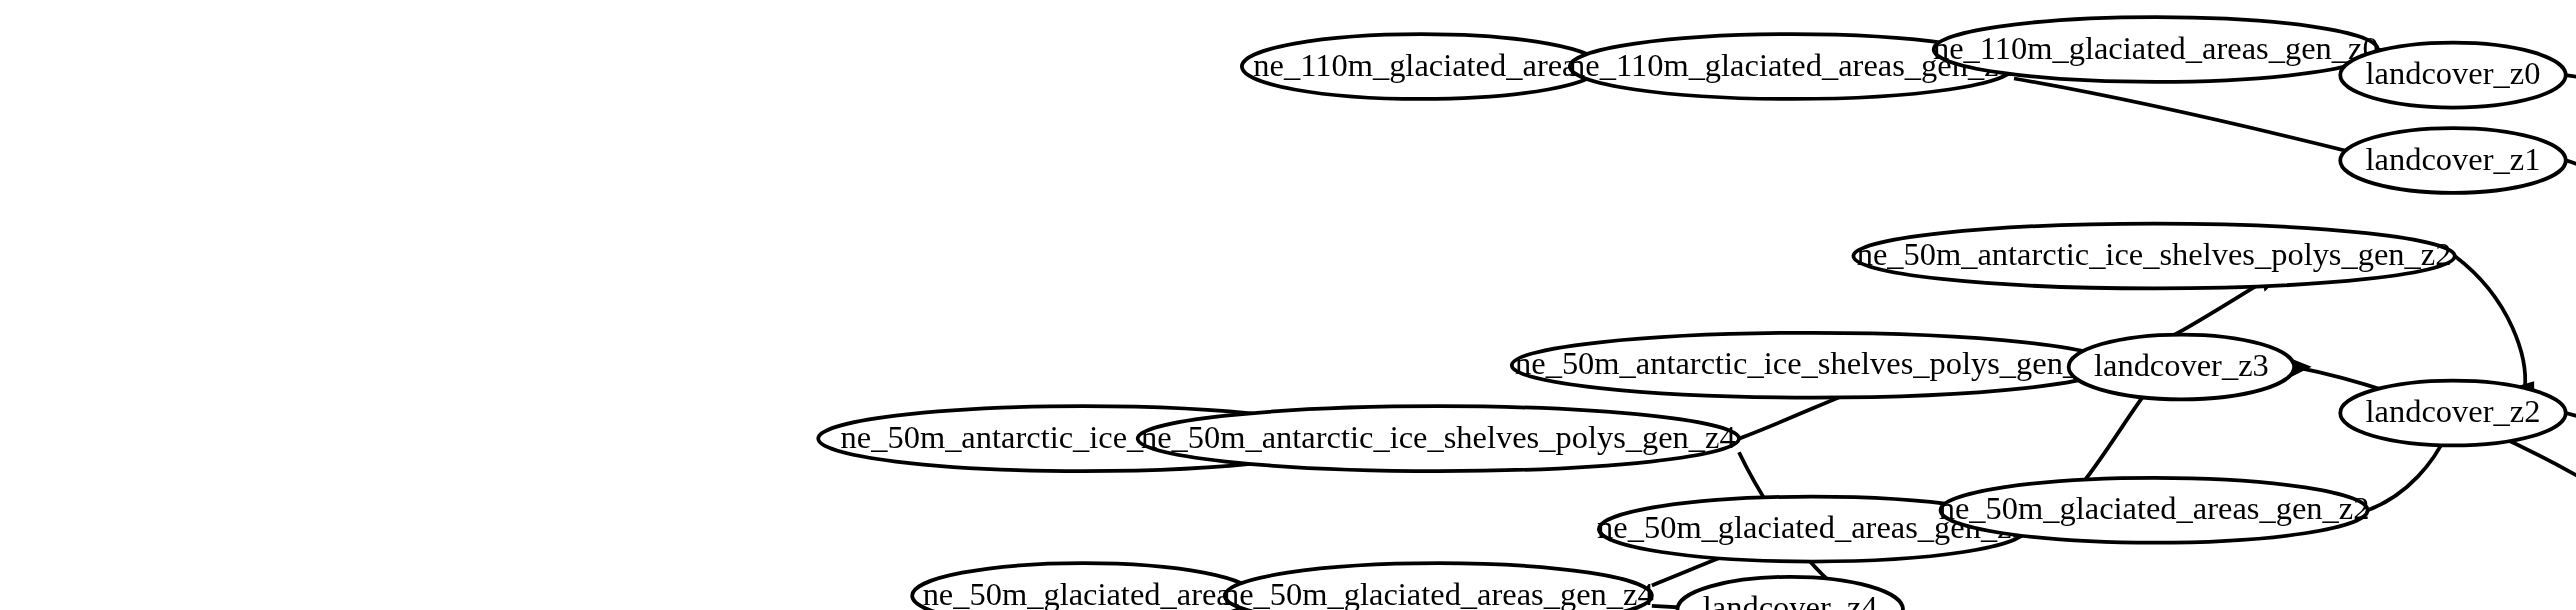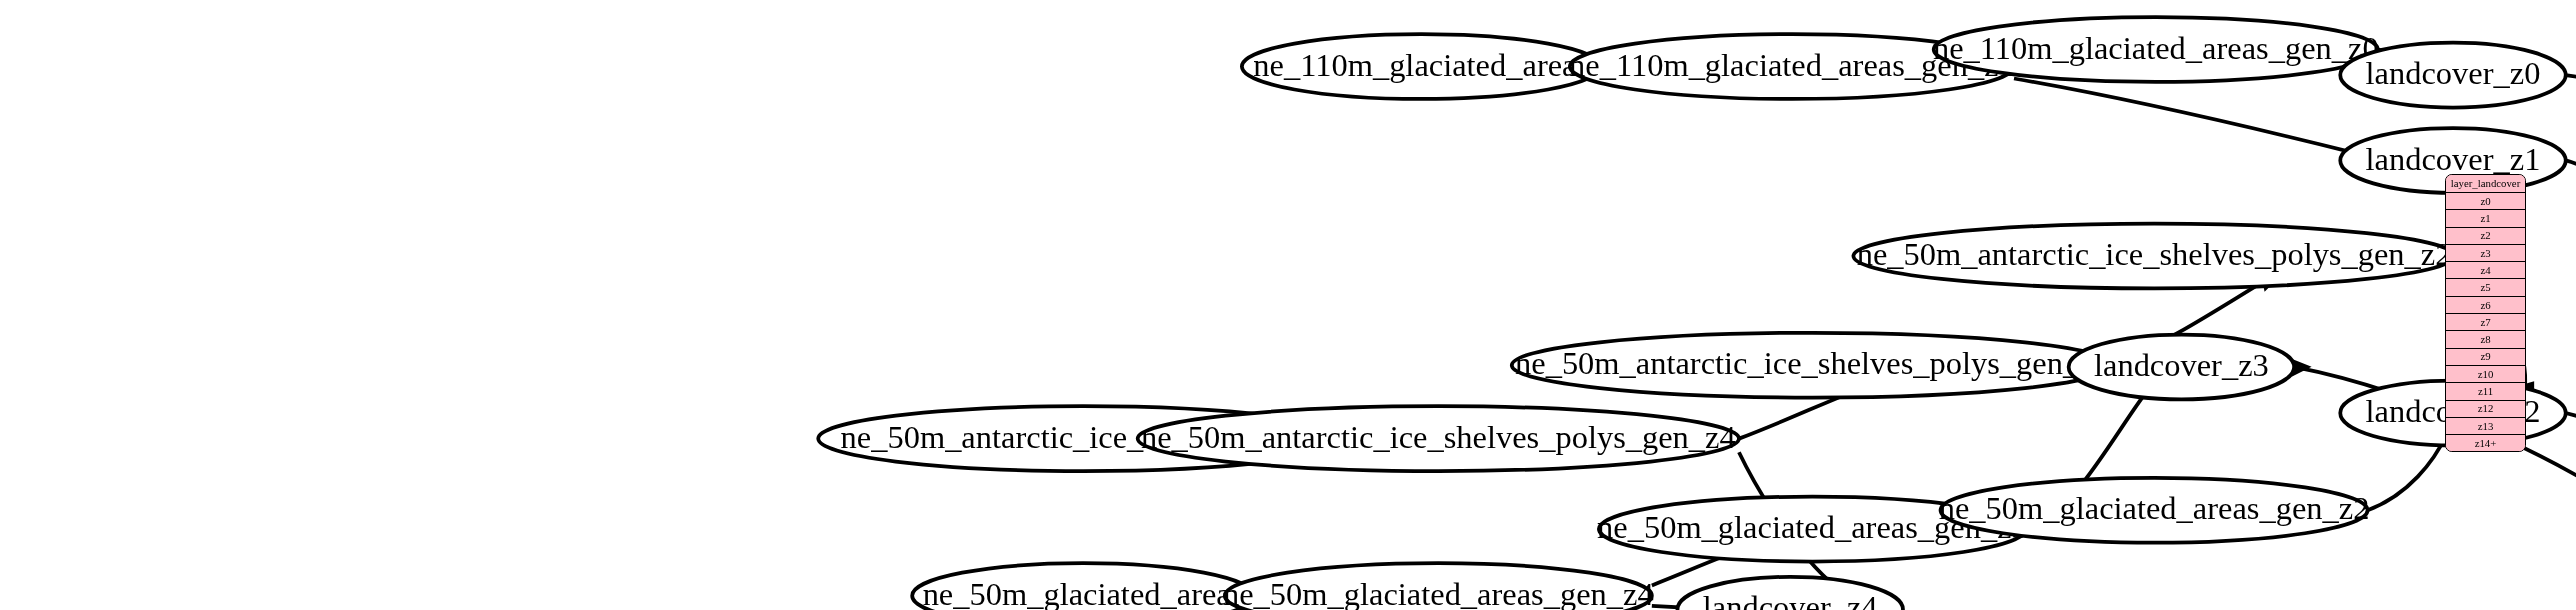--- a/index.html
+++ b/index.html
@@ -402,33 +402,15 @@
           <ellipse class="node-ellipse" cx="1436" cy="720" rx="95" ry="19"></ellipse>
           <text class="node-label" x="1436" y="721" font-size="13">osm_landcover_gen_z9</text>
         </g>
         <g>
           <ellipse class="node-ellipse" cx="1436" cy="793" rx="95" ry="19"></ellipse>
           <text class="node-label" x="1436" y="794" font-size="13">osm_landcover_gen_z10</text>
         </g>
       </g>
   </svg>
 
-  <div class="record-box" id="record-table" style="left:2445px; top:174px; width:81px; height:278px;">
-    <div class="record-cell record-head" style="height:18px;">layer_landcover</div>
-  <div class="record-cell" style="height: 17.3px;">z0</div>
-      <div class="record-cell" style="height: 17.3px;">z1</div>
-      <div class="record-cell" style="height: 17.3px;">z2</div>
-      <div class="record-cell" style="height: 17.3px;">z3</div>
-      <div class="record-cell" style="height: 17.3px;">z4</div>
-      <div class="record-cell" style="height: 17.3px;">z5</div>
-      <div class="record-cell" style="height: 17.3px;">z6</div>
-      <div class="record-cell" style="height: 17.3px;">z7</div>
-      <div class="record-cell" style="height: 17.3px;">z8</div>
-      <div class="record-cell" style="height: 17.3px;">z9</div>
-      <div class="record-cell" style="height: 17.3px;">z10</div>
-      <div class="record-cell" style="height: 17.3px;">z11</div>
-      <div class="record-cell" style="height: 17.3px;">z12</div>
-      <div class="record-cell" style="height: 17.3px;">z13</div>
-      <div class="record-cell" style="height: 17.3px;">z14+</div>
-    </div>
 
 </div>
 
 
 </body></html>

